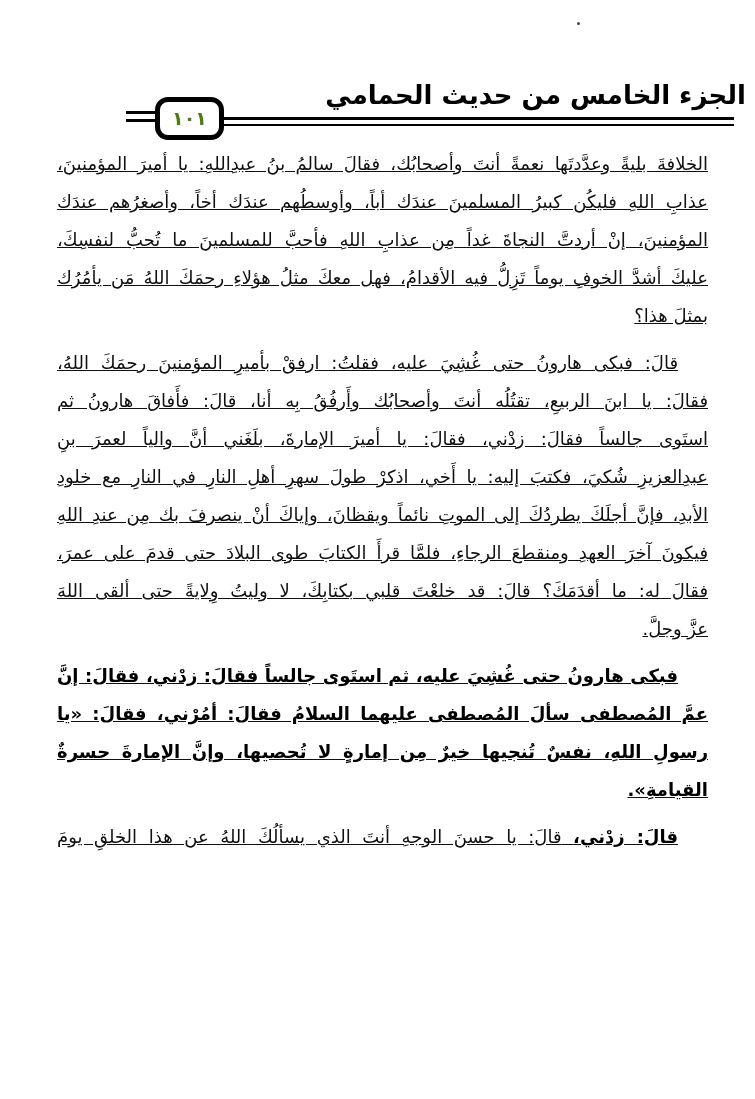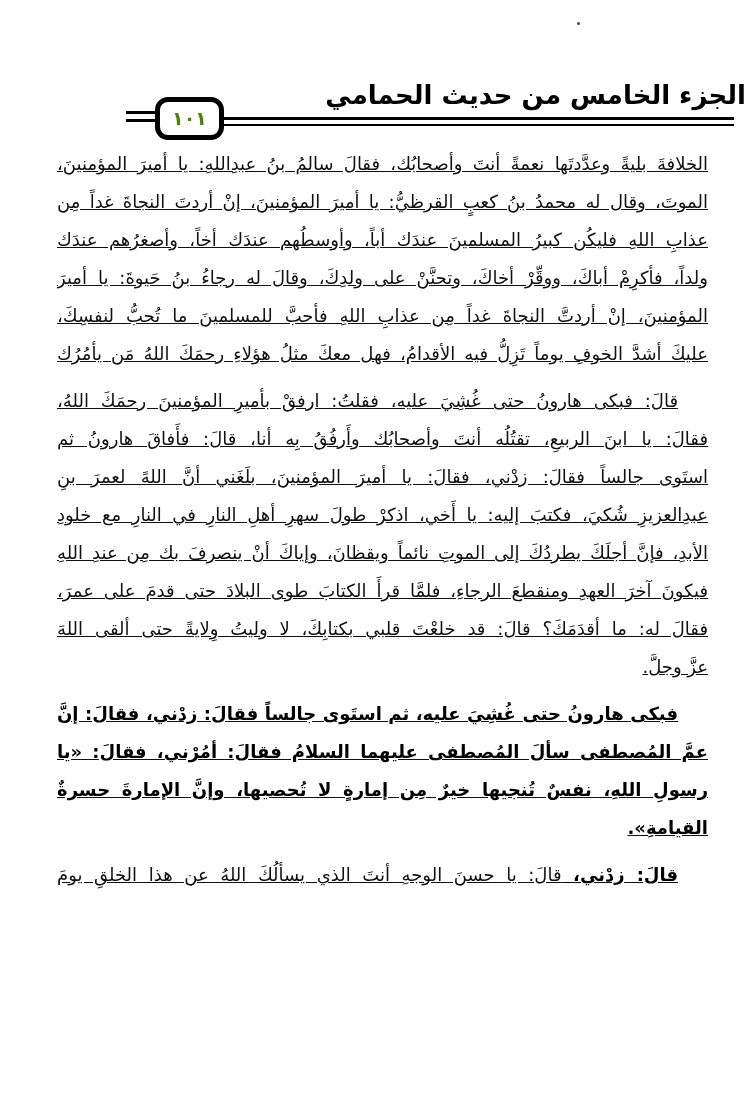--- a/index.html
+++ b/index.html
@@ -111,31 +111,30 @@
       <span class="pagenum">١٠١</span>
     </div>
     <div class="rule rule-right-1"></div>
     <div class="rule rule-right-2"></div>
   </header>
 
   <div class="body-text">
 
     <div class="para">
       <div class="line">الخلافةَ بليةً وعدَّدتَها نعمةً أنتَ وأصحابُك، فقالَ سالمُ بنُ عبدِاللهِ: يا أميرَ المؤمنينَ،</div>
-      <div class="line">الموتَ، وقال له محمدُ بنُ كعبٍ القرظيُّ: يا أميرَ المؤمنينَ، إنْ أردتَ النجاةَ غداً مِن</div>
       <div class="line">عذابِ اللهِ فليكُن كبيرُ المسلمينَ عندَك أباً، وأوسطُهم عندَك أخاً، وأصغرُهم عندَك</div>
-      <div class="line">ولداً، فأكرِمْ أباكَ، ووقِّرْ أخاكَ، وتحنَّنْ على ولدِكَ، وقالَ له رجاءُ بنُ حَيوةَ: يا أميرَ</div>
       <div class="line">المؤمنينَ، إنْ أردتَّ النجاةَ غداً مِن عذابِ اللهِ فأحبَّ للمسلمينَ ما تُحبُّ لنفسِكَ،</div>
       <div class="line">عليكَ أشدَّ الخوفِ يوماً تَزِلُّ فيه الأقدامُ، فهل معكَ مثلُ هؤلاءِ رحمَكَ اللهُ مَن يأمُرُك</div>
+      <div class="line last">بمثلَ هذا؟</div>
     </div>
 
     <div class="para indent">
       <div class="line">قالَ: فبكى هارونُ حتى غُشِيَ عليه، فقلتُ: ارفقْ بأميرِ المؤمنينَ رحمَكَ اللهُ،</div>
       <div class="line">فقالَ: يا ابنَ الربيعِ، تقتُلُه أنتَ وأصحابُك وأَرفُقُ بِه أنا، قالَ: فأَفاقَ هارونُ ثم</div>
-      <div class="line">استَوى جالساً فقالَ: زدْني، فقالَ: يا أميرَ المؤمنينَ، بلَغَني أنَّ اللهً لعمرَ بنِ</div>
+      <div class="line">استَوى جالساً فقالَ: زدْني، فقالَ: يا أميرَ الإمارةَ، بلَغَني أنَّ والياً لعمرَ بنِ</div>
       <div class="line">عبدِالعزيزِ شُكيَ، فكتبَ إليه: يا أَخي، اذكرْ طولَ سهرِ أهلِ النارِ في النارِ مع خلودِ</div>
       <div class="line">الأبدِ، فإنَّ أجلَكَ يطردُكَ إلى الموتِ نائماً ويقظانَ، وإياكَ أنْ ينصرفَ بك مِن عندِ اللهِ</div>
       <div class="line">فيكونَ آخرَ العهدِ ومنقطعَ الرجاءِ، فلمَّا قرأَ الكتابَ طوى البلادَ حتى قدمَ على عمرَ،</div>
       <div class="line">فقالَ له: ما أقدَمَكَ؟ قالَ: قد خلعْتَ قلبي بكتابِكَ، لا وليتُ وِلايةً حتى ألقى اللهَ</div>
       <div class="line last">عزَّ وجلَّ.</div>
     </div>
 
     <div class="para indent bold">
       <div class="line">فبكى هارونُ حتى غُشِيَ عليه، ثم استَوى جالساً فقالَ: زدْني، فقالَ: إنَّ أباكَ</div>
       <div class="line">عمَّ المُصطفى سألَ المُصطفى عليهما السلامُ فقالَ: أمُرْني، فقالَ: «يا عباسُ، يا عمَّ</div>

